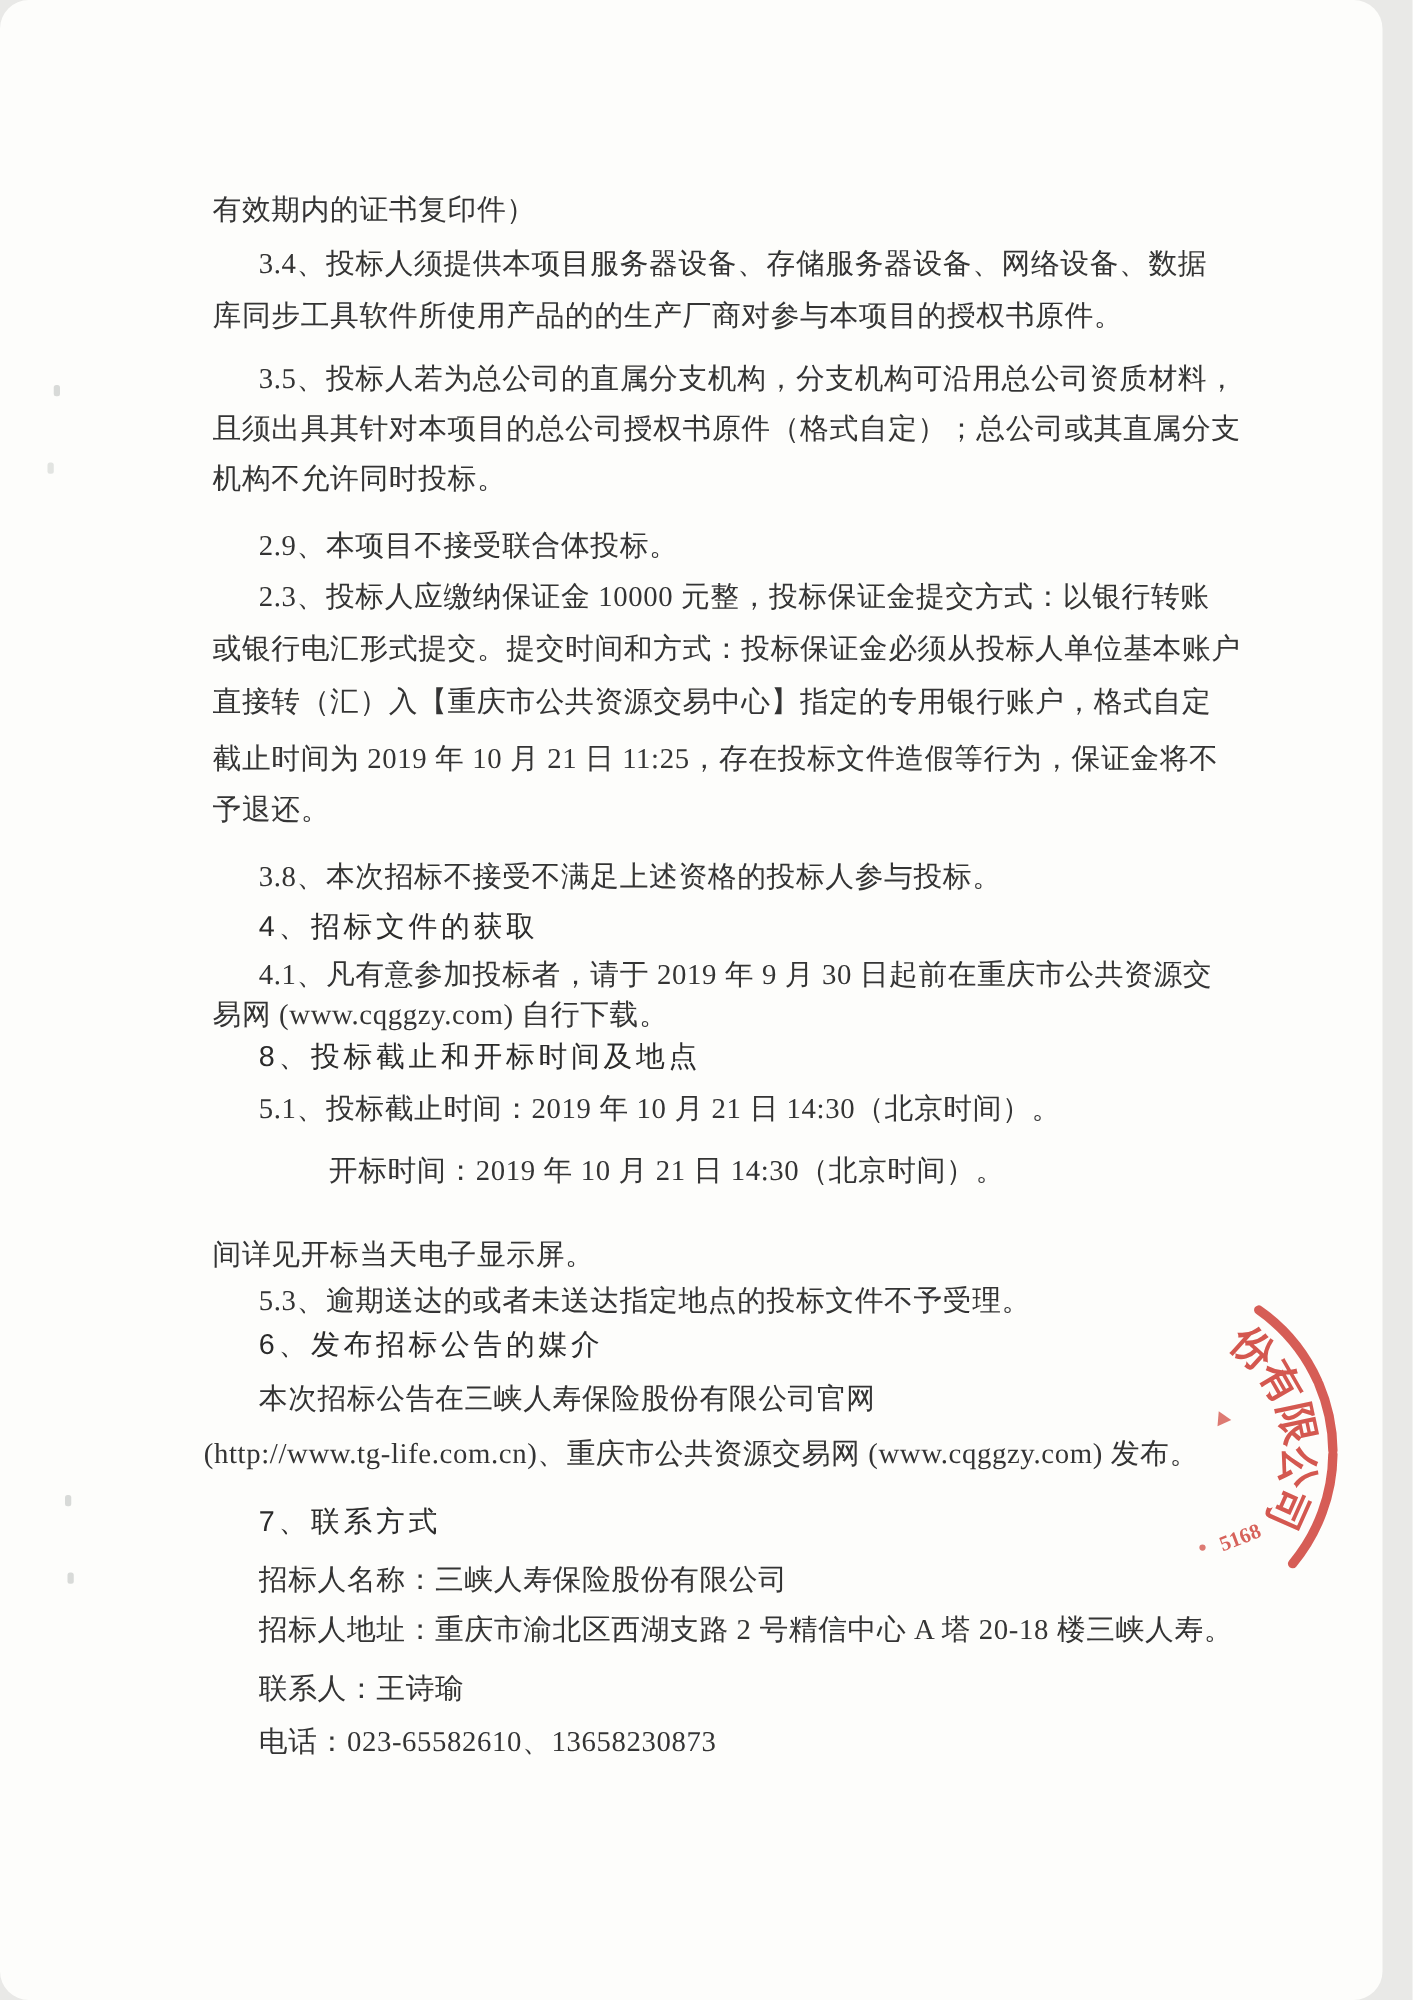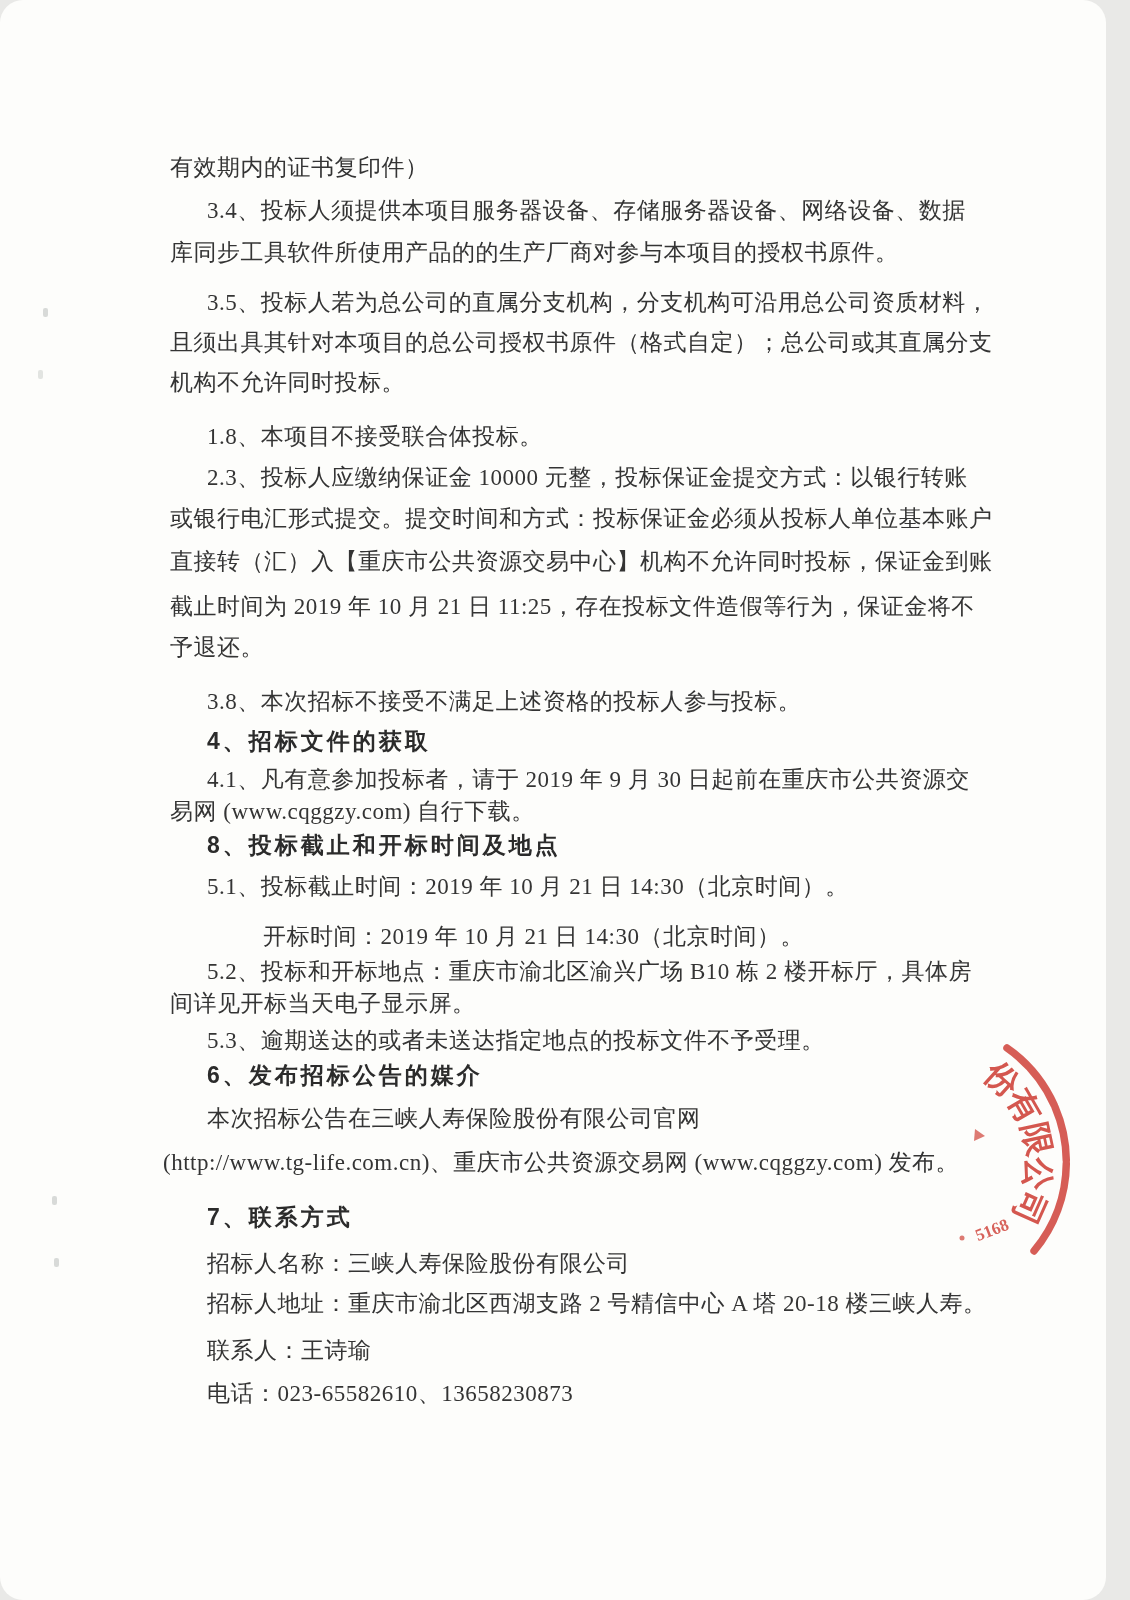--- a/index.html
+++ b/index.html
@@ -18,21 +18,21 @@
   .ln{
     position:absolute;
     white-space:nowrap;
     font-size:23px;
     letter-spacing:.5px;
     color:#343434;
     font-family:"Liberation Serif","DejaVu Serif",serif;
   }
   .hd{
     font-family:"Liberation Sans","DejaVu Sans",sans-serif;
-    font-weight:700;
+    font-weight:400;
     letter-spacing:3px;
     color:#2b2b2b;
   }
   .speck{
     position:absolute;
     width:5px;height:9px;
     background:#b9bdbc;
     opacity:.55;
     border-radius:2px;
   }
@@ -46,34 +46,33 @@
 <body>
 
 <div class="page">
 
   <div class="ln" style="top:152px;left:170px">有效期内的证书复印件）</div>
   <div class="ln" style="top:195px;left:207px">3.4、投标人须提供本项目服务器设备、存储服务器设备、网络设备、数据</div>
   <div class="ln" style="top:237px;left:170px">库同步工具软件所使用产品的的生产厂商对参与本项目的授权书原件。</div>
   <div class="ln" style="top:287px;left:207px">3.5、投标人若为总公司的直属分支机构，分支机构可沿用总公司资质材料，</div>
   <div class="ln" style="top:327px;left:170px">且须出具其针对本项目的总公司授权书原件（格式自定）；总公司或其直属分支</div>
   <div class="ln" style="top:367px;left:170px">机构不允许同时投标。</div>
-  <div class="ln" style="top:421px;left:207px">1.8、本项目不接受联合体投标。</div>
+  <div class="ln" style="top:421px;left:207px">2.9、本项目不接受联合体投标。</div>
   <div class="ln" style="top:462px;left:207px">2.3、投标人应缴纳保证金 10000 元整，投标保证金提交方式：以银行转账</div>
   <div class="ln" style="top:503px;left:170px">或银行电汇形式提交。提交时间和方式：投标保证金必须从投标人单位基本账户</div>
-  <div class="ln" style="top:546px;left:170px">直接转（汇）入【重庆市公共资源交易中心】机构不允许同时投标，保证金到账</div>
+  <div class="ln" style="top:546px;left:170px">直接转（汇）入【重庆市公共资源交易中心】指定的专用银行账户，格式自定</div>
   <div class="ln" style="top:591px;left:170px">截止时间为 2019 年 10 月 21 日 11:25，存在投标文件造假等行为，保证金将不</div>
   <div class="ln" style="top:632px;left:170px">予退还。</div>
   <div class="ln" style="top:686px;left:207px">3.8、本次招标不接受不满足上述资格的投标人参与投标。</div>
   <div class="ln hd" style="top:726px;left:207px">4、招标文件的获取</div>
   <div class="ln" style="top:764px;left:207px">4.1、凡有意参加投标者，请于 2019 年 9 月 30 日起前在重庆市公共资源交</div>
   <div class="ln" style="top:796px;left:170px">易网 (www.cqggzy.com) 自行下载。</div>
   <div class="ln hd" style="top:830px;left:207px">8、投标截止和开标时间及地点</div>
   <div class="ln" style="top:871px;left:207px">5.1、投标截止时间：2019 年 10 月 21 日 14:30（北京时间）。</div>
   <div class="ln" style="top:921px;left:263px">开标时间：2019 年 10 月 21 日 14:30（北京时间）。</div>
-  <div class="ln" style="top:956px;left:207px">5.2、投标和开标地点：重庆市渝北区渝兴广场 B10 栋 2 楼开标厅，具体房</div>
   <div class="ln" style="top:988px;left:170px">间详见开标当天电子显示屏。</div>
   <div class="ln" style="top:1025px;left:207px">5.3、逾期送达的或者未送达指定地点的投标文件不予受理。</div>
   <div class="ln hd" style="top:1060px;left:207px">6、发布招标公告的媒介</div>
   <div class="ln" style="top:1103px;left:207px">本次招标公告在三峡人寿保险股份有限公司官网</div>
   <div class="ln" style="top:1147px;left:163px">(http://www.tg-life.com.cn)、重庆市公共资源交易网 (www.cqggzy.com) 发布。</div>
   <div class="ln hd" style="top:1202px;left:207px">7、联系方式</div>
   <div class="ln" style="top:1248px;left:207px">招标人名称：三峡人寿保险股份有限公司</div>
   <div class="ln" style="top:1288px;left:207px">招标人地址：重庆市渝北区西湖支路 2 号精信中心 A 塔 20-18 楼三峡人寿。</div>
   <div class="ln" style="top:1335px;left:207px">联系人：王诗瑜</div>
   <div class="ln" style="top:1378px;left:207px">电话：023-65582610、13658230873</div>

